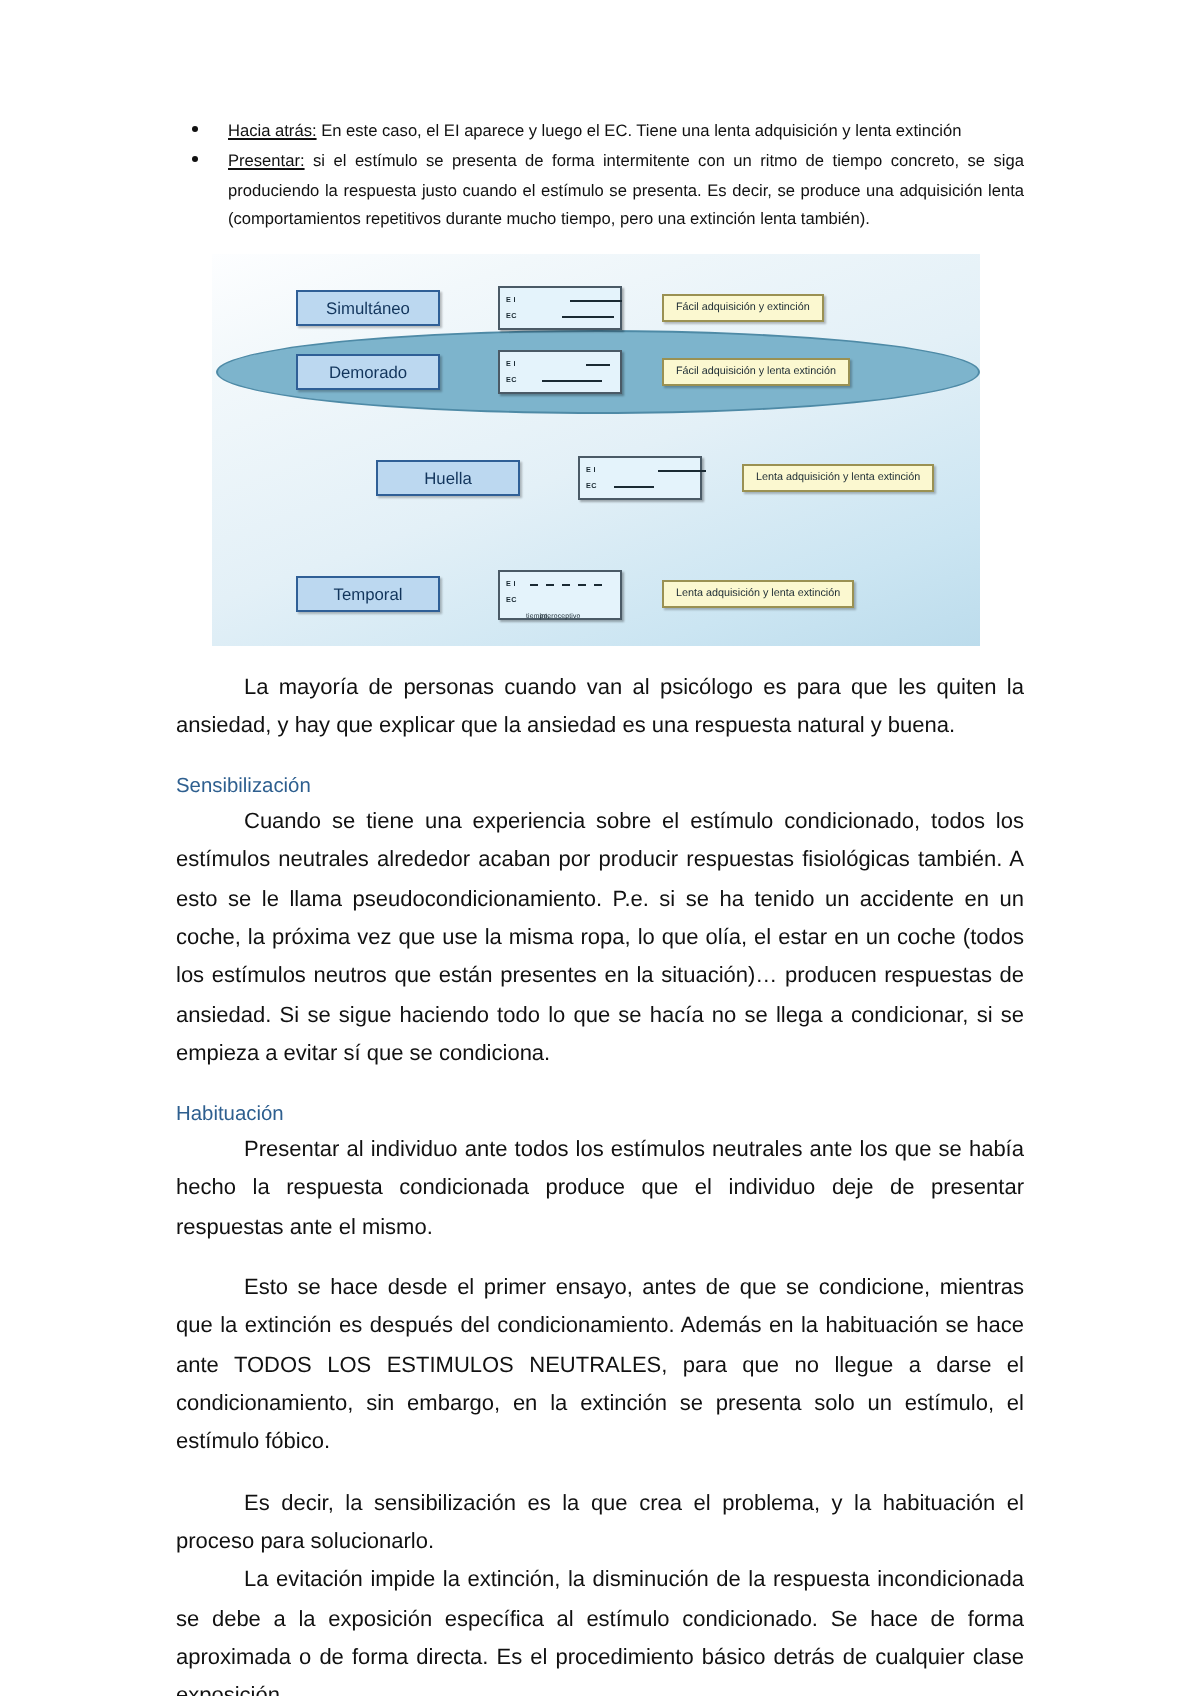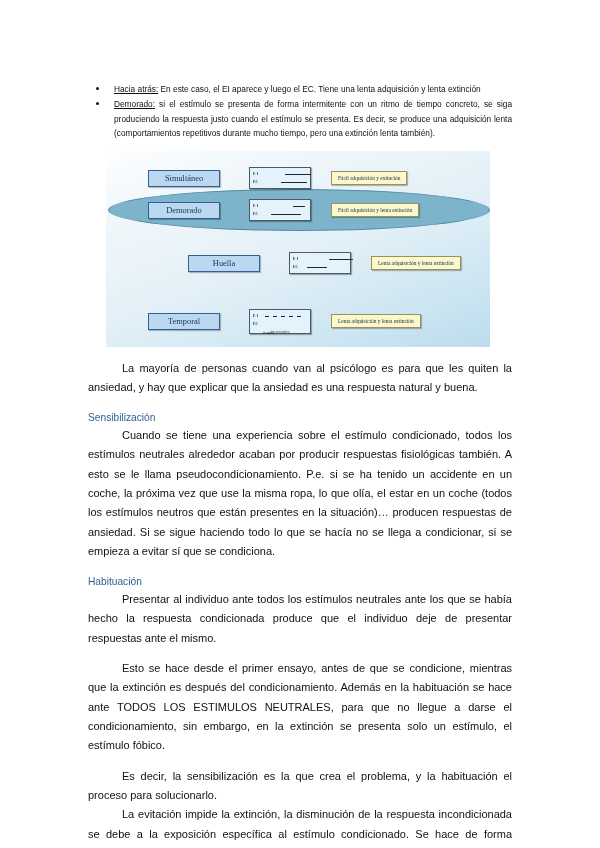--- a/index.html
+++ b/index.html
@@ -7,21 +7,21 @@
     width:600px;height:848px;
     background:#ffffff;
     font-family:"Liberation Sans","DejaVu Sans",sans-serif;
     color:#1a1a1a;
     overflow:hidden;
   }
   .page{
     position:relative;
     width:600px;height:844px;
     box-sizing:border-box;
-    padding:82px 88px 0 88px;
+    padding:58px 88px 0 88px;
   }
 
   
   .bullet-list{ margin:0; padding:0; list-style:none; }
   .bullet-item{
     position:relative;
     padding-left:26px;
     margin-bottom:1px;
     font-size:8.3px;
     line-height:1.72;
@@ -37,21 +37,20 @@
   }
   .bullet-item .term{ text-decoration:underline; }
 
   
   .diagram-wrap{
     margin:11px 0 0 18px;
     width:384px; height:196px;
     position:relative;
     background:linear-gradient(160deg,#fdfeff 0%,#f2f8fb 18%,#e3f0f7 52%,#cbe5f2 82%,#bcdcec 100%);
     overflow:hidden;
-    font-family:Liberation Serif, serif;
   }
   .ellipse-hl{
     position:absolute;
     left:2px; top:38px;
     width:380px; height:40px;
     border-radius:50%;
     background:#7db4cc;
     border:1px solid #4e8aa6;
   }
   .drow{
@@ -150,21 +149,21 @@
 
 <div class="page">
 
   <ul class="bullet-list">
     <li class="bullet-item">
       <span class="dot"></span>
       <span class="term">Hacia atrás:</span><span> En este caso, el EI aparece y luego el EC. Tiene una lenta adquisición y lenta extinción</span>
     </li>
     <li class="bullet-item">
       <span class="dot"></span>
-      <span class="term">Demorado:</span><span> si el estímulo se presenta de forma intermitente con un ritmo de tiempo concreto, se siga produciendo la respuesta justo cuando el estímulo se presenta. Es decir, se produce una adquisición lenta (comportamientos repetitivos durante mucho tiempo, pero una extinción lenta también).</span>
+      <span class="term">Presentar:</span><span> si el estímulo se presenta de forma intermitente con un ritmo de tiempo concreto, se siga produciendo la respuesta justo cuando el estímulo se presenta. Es decir, se produce una adquisición lenta (comportamientos repetitivos durante mucho tiempo, pero una extinción lenta también).</span>
     </li>
   </ul>
 
   <div class="diagram-wrap">
     <div class="ellipse-hl"></div>
 
     <div class="drow r0">
       <div class="name-box">Simultáneo</div>
       <div class="timing-box">
         <div class="trow">

